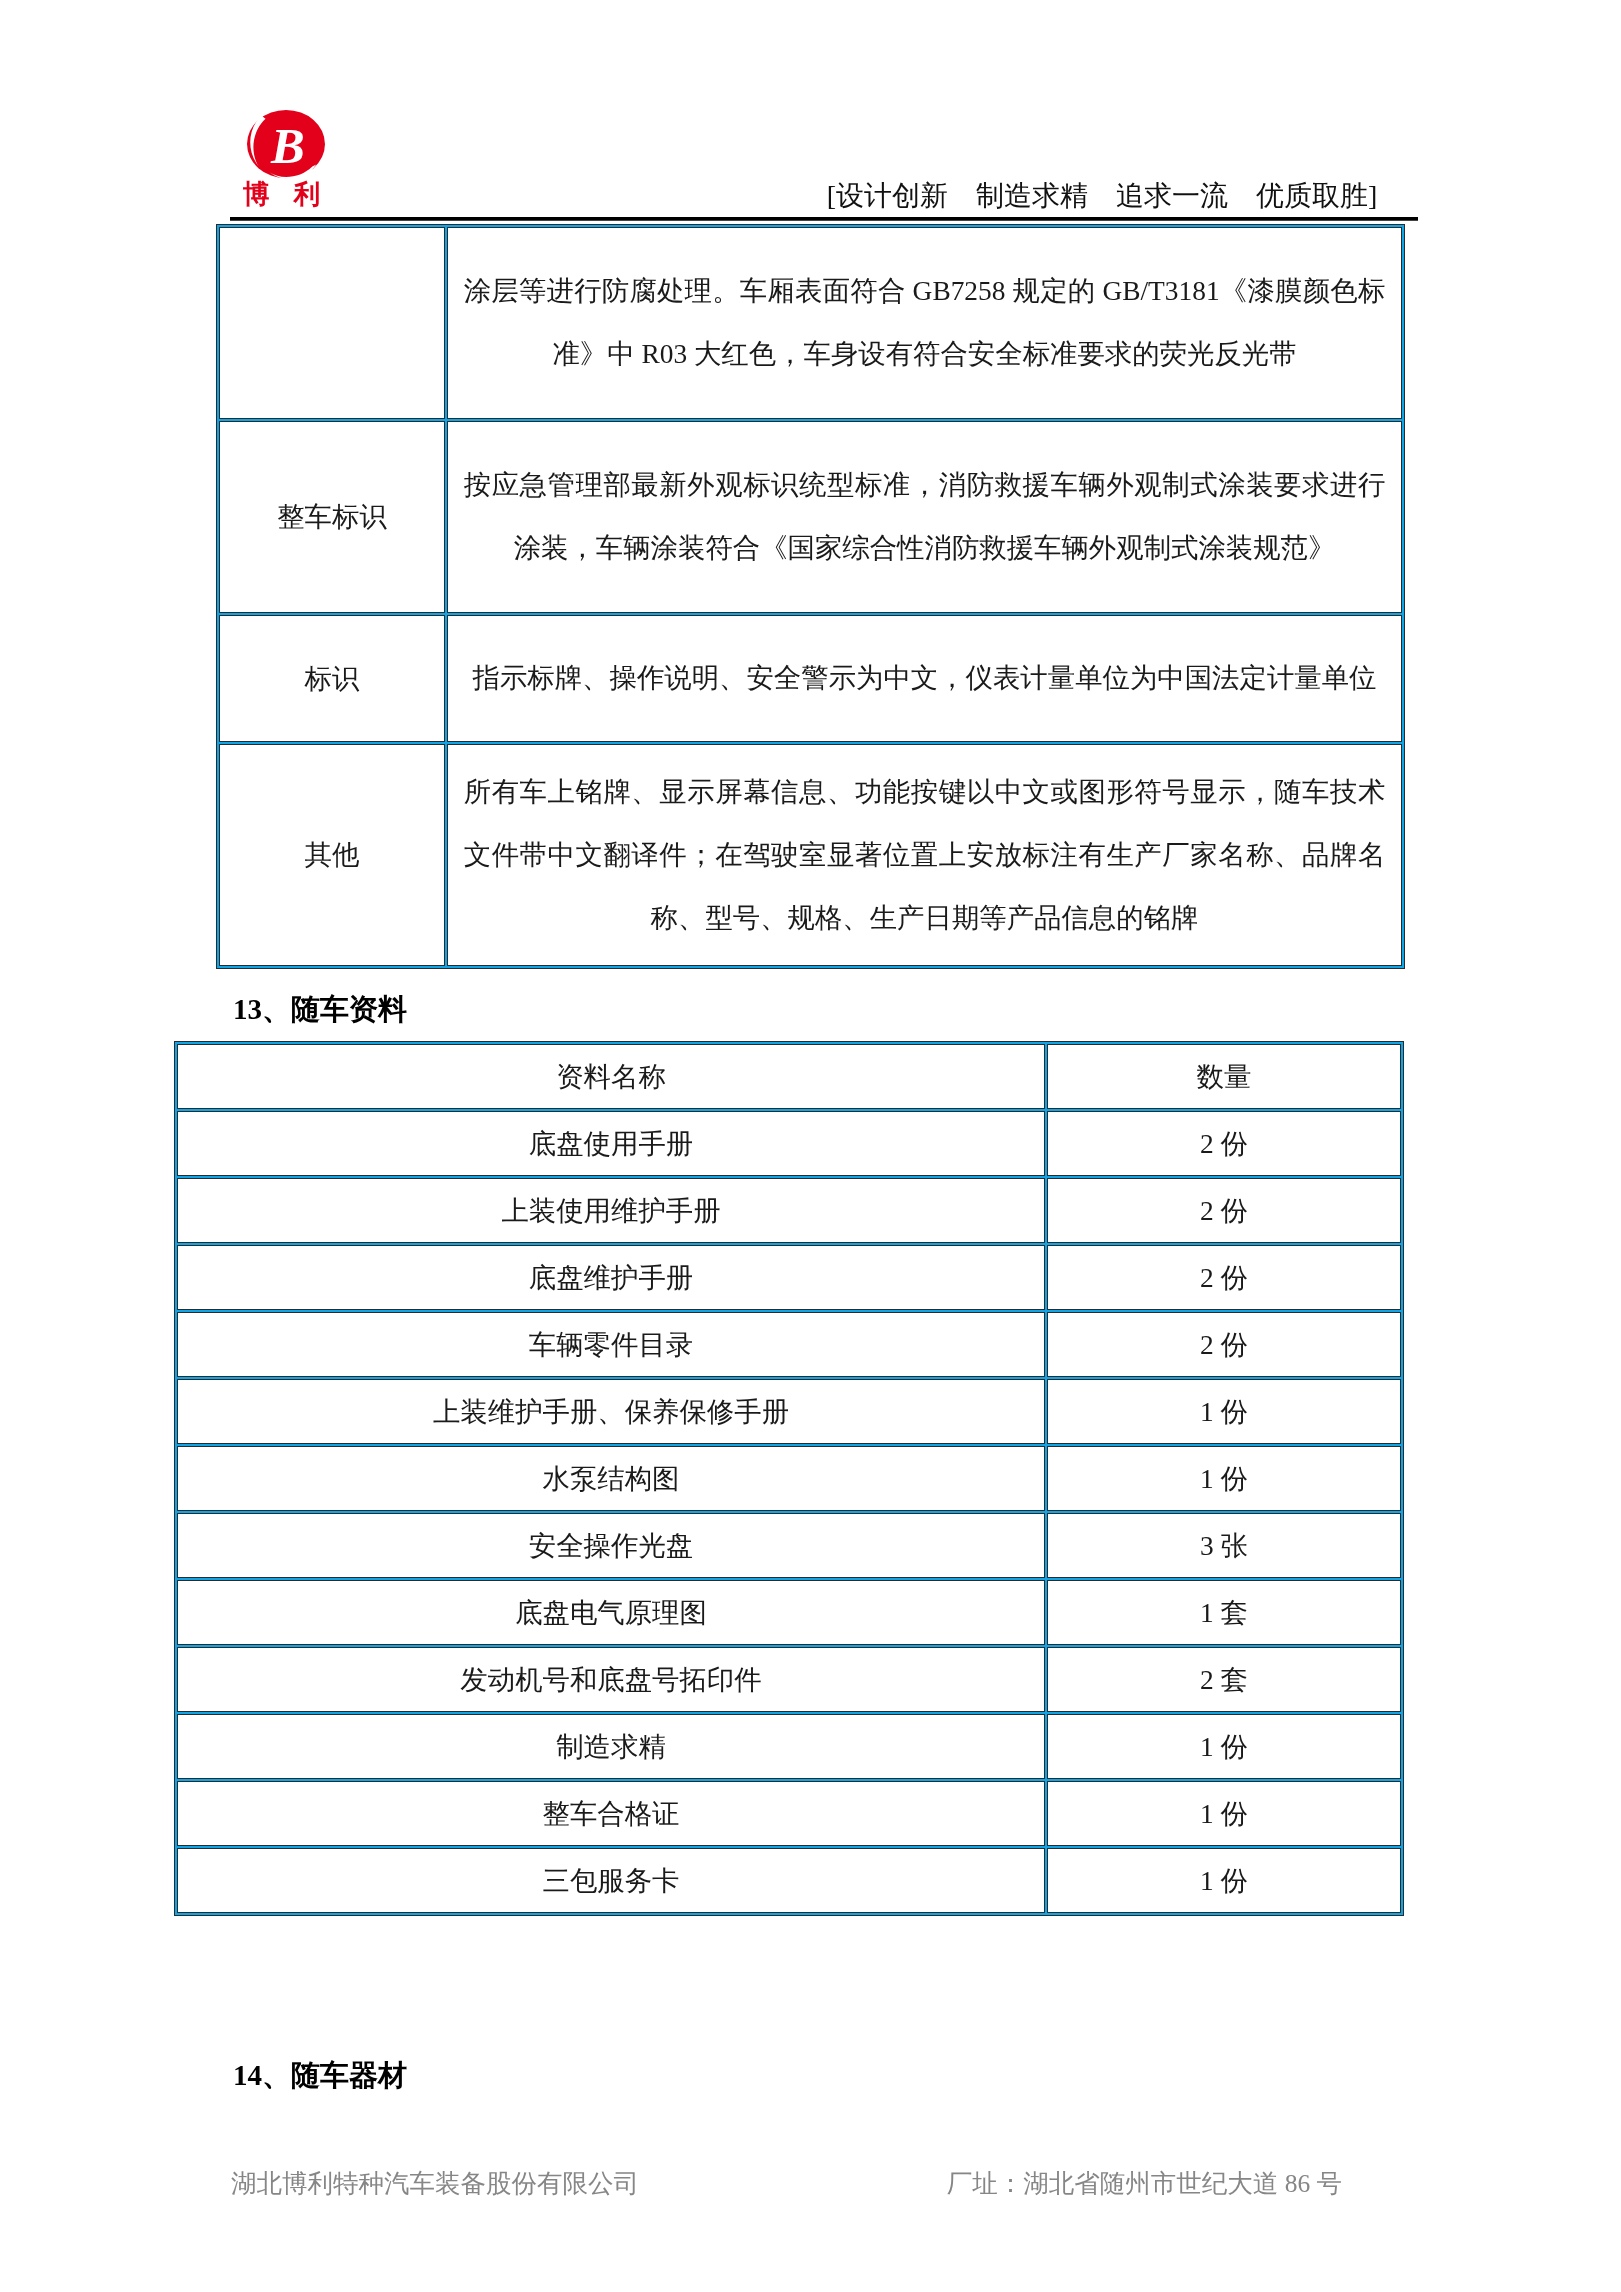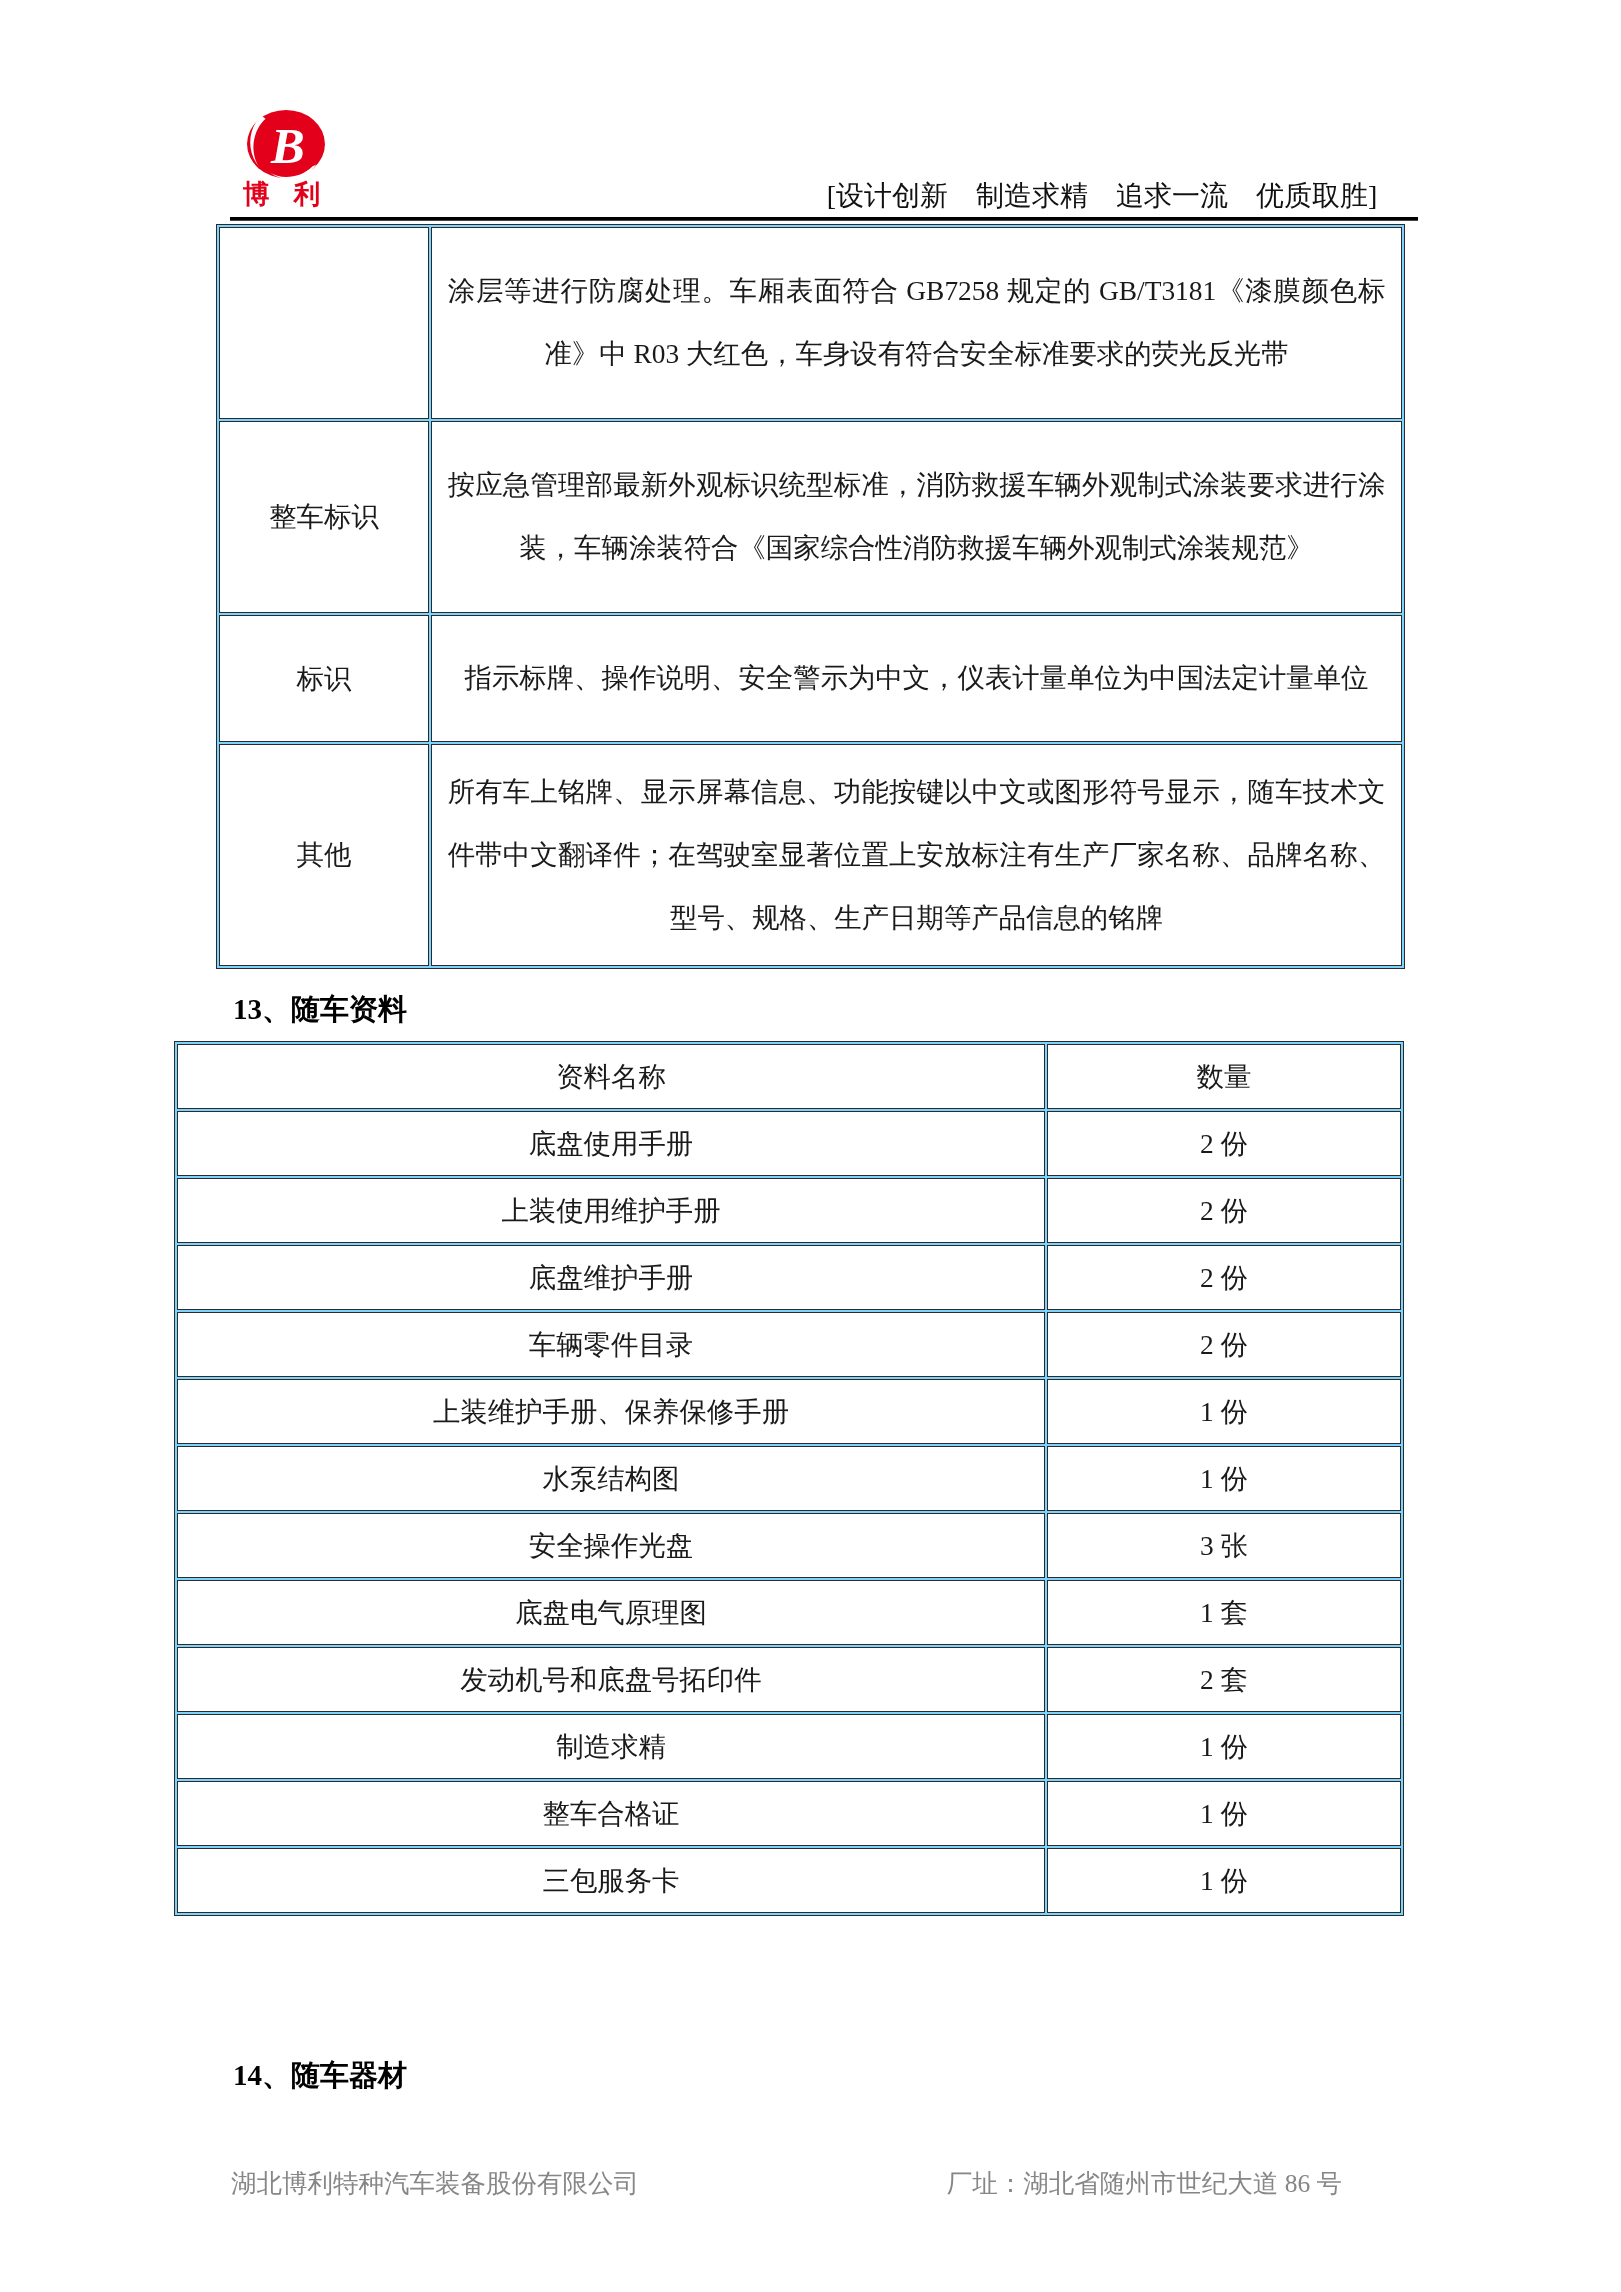--- a/index.html
+++ b/index.html
@@ -29,33 +29,33 @@
     text-align: center; white-space: nowrap;
   }
   .hdr-rule {
     position: absolute; left: 230px; top: 217px; width: 1188px;
     height: 3.9px; border-top: 3.9px solid #000; border-bottom: 1px solid #444;
   }
 
   
   table.doc {
     border-collapse: separate; border-spacing: 2px;
-    border: 1px solid #2b2b2b; background: #7dd3fc;
+    border: 1px solid #2b2b2b; background: #0ea5e9;
     font-size: 27.4px;
   }
   table.doc td, table.doc th {
     border: 1px solid #2b2b2b;
     vertical-align: middle;
     font-weight: normal;
     background: #fff;
   }
 
   
   .t1 { position: absolute; left: 216px; top: 224px; width: 1189px; }
-  .t1 .c1 { width: 210px; text-align: center; padding: 0 3px; }
+  .t1 .c1 { width: 226px; text-align: center; padding: 0 3px; }
   .t1 .c2 {
     text-align: justify; text-align-last: center;
     padding: 2px 15.7px; line-height: 63px;
   }
   .t1 .r1 .c1 { height: 192px; }
   .t1 .r2 .c1 { height: 192px; }
   .t1 .r3 .c1 { height: 127px; }
   .t1 .r4 .c1 { height: 222px; }
 
   

